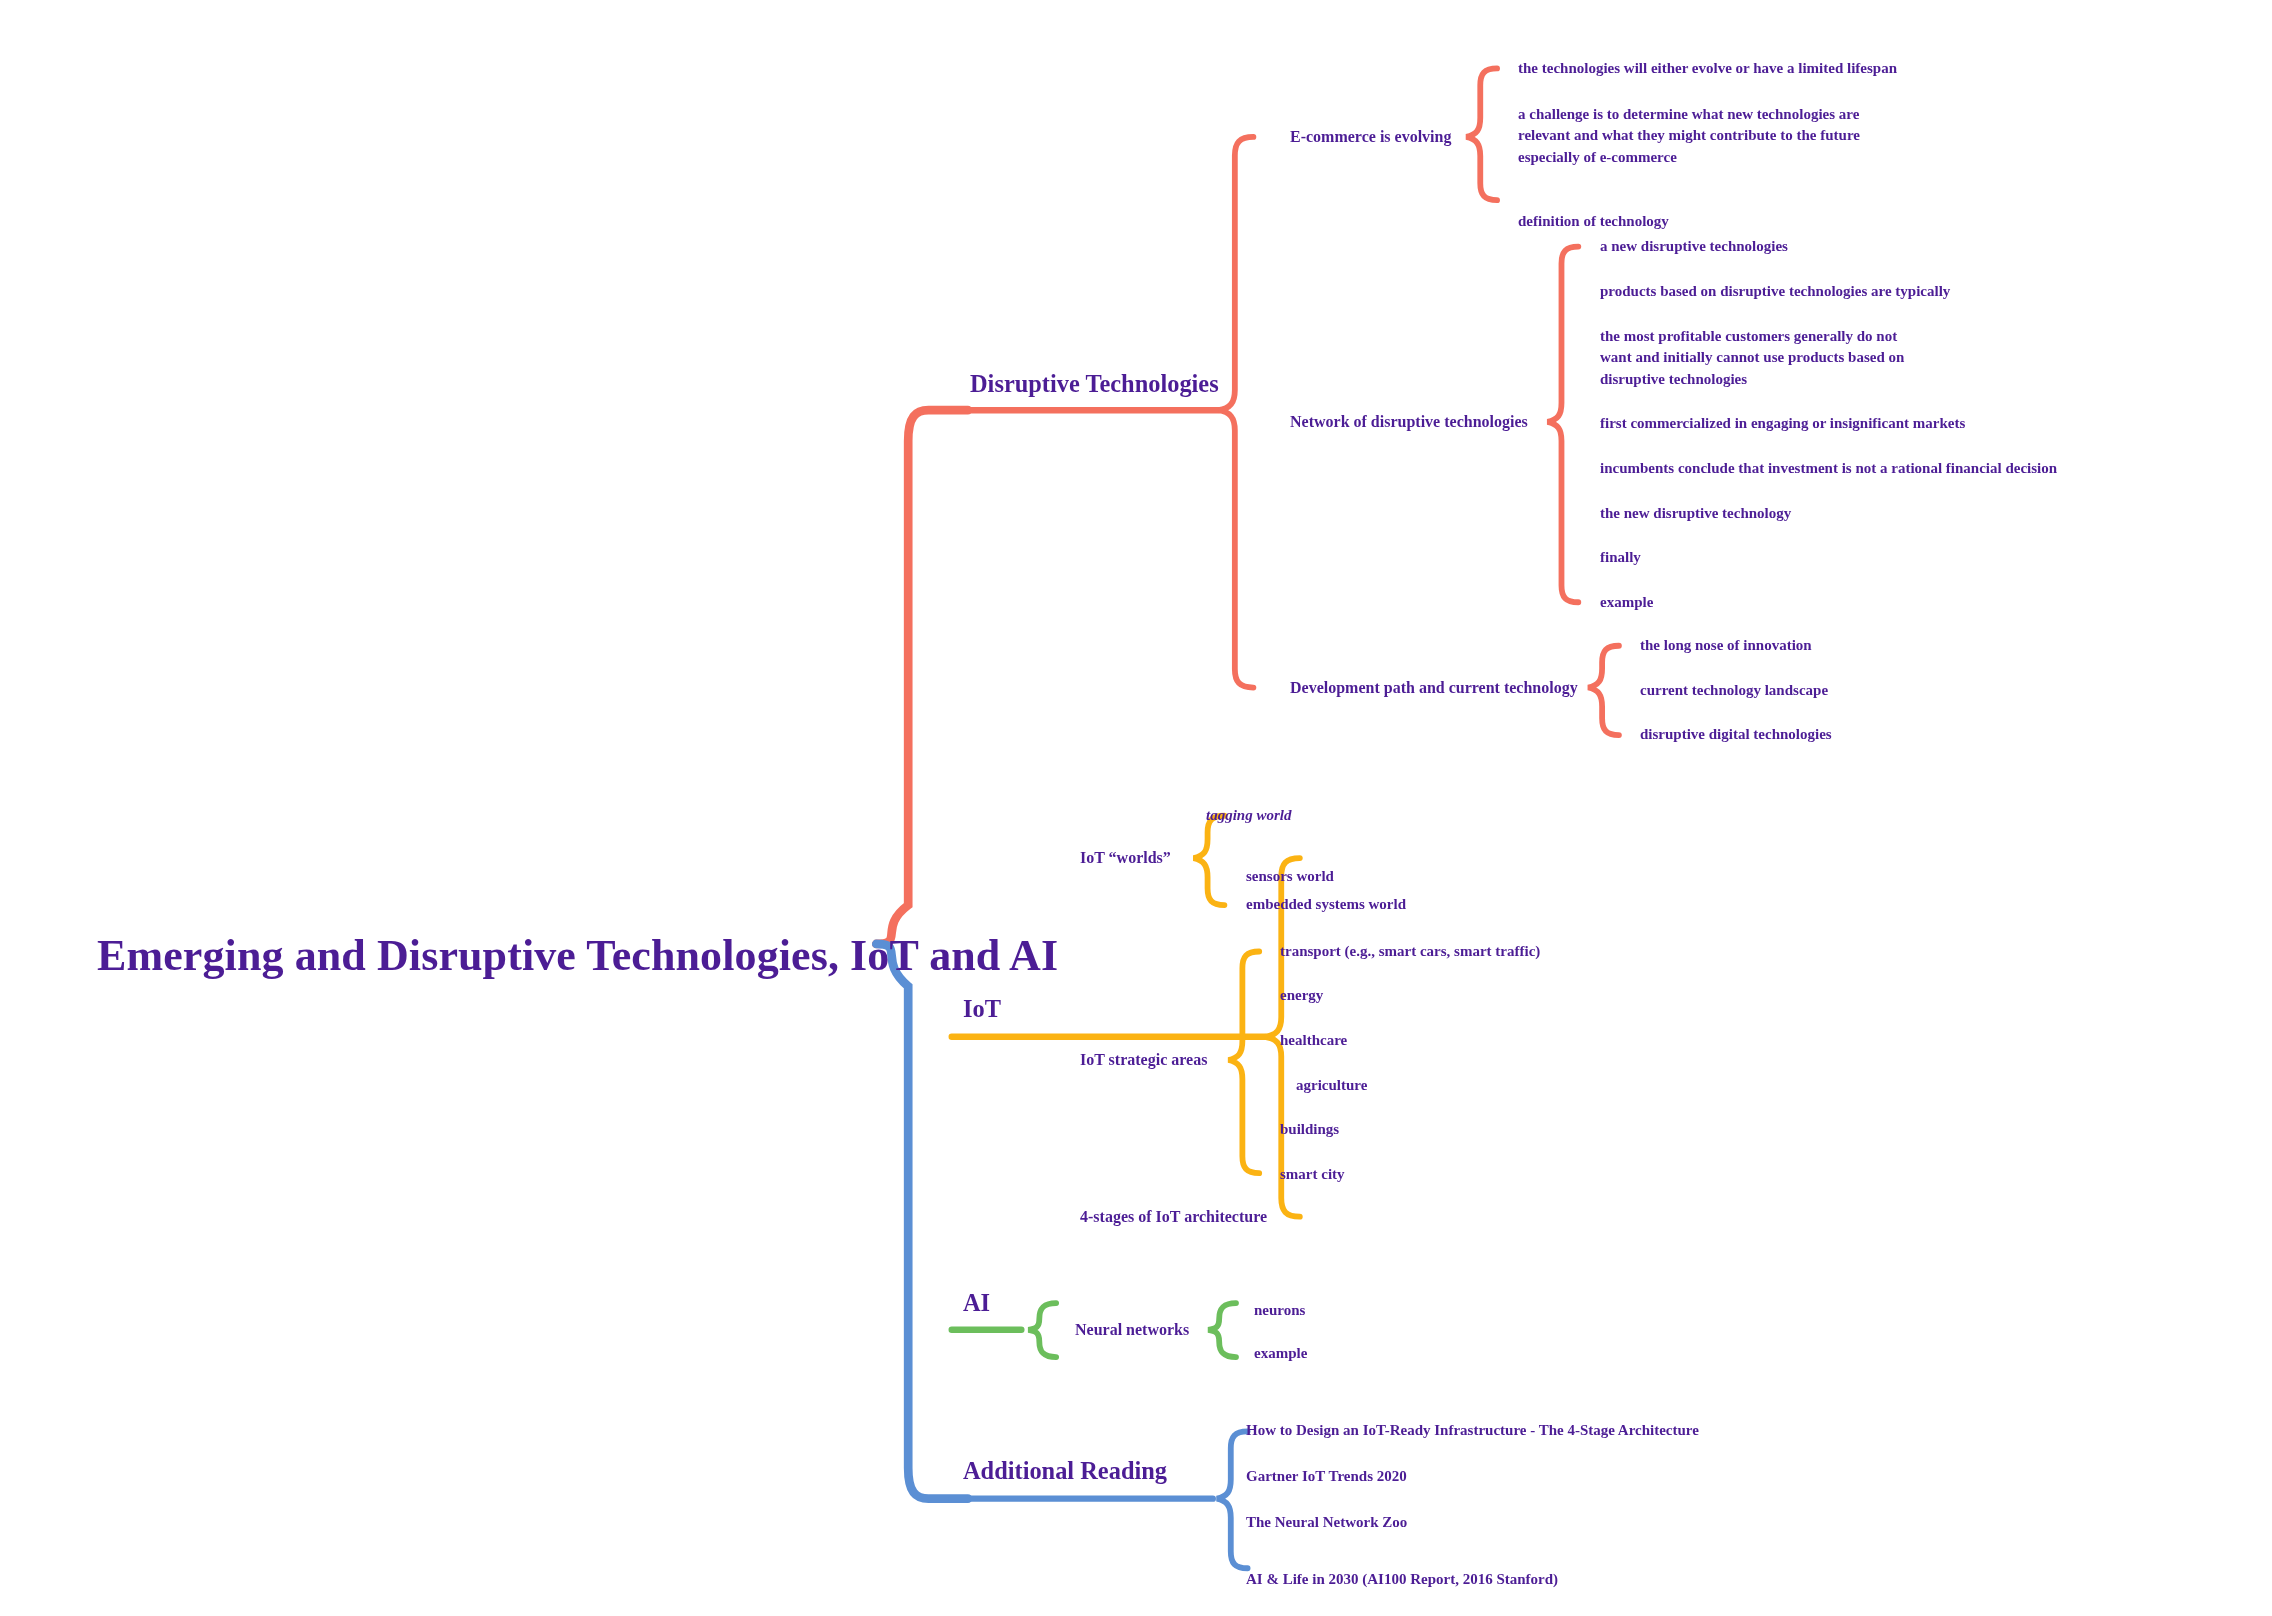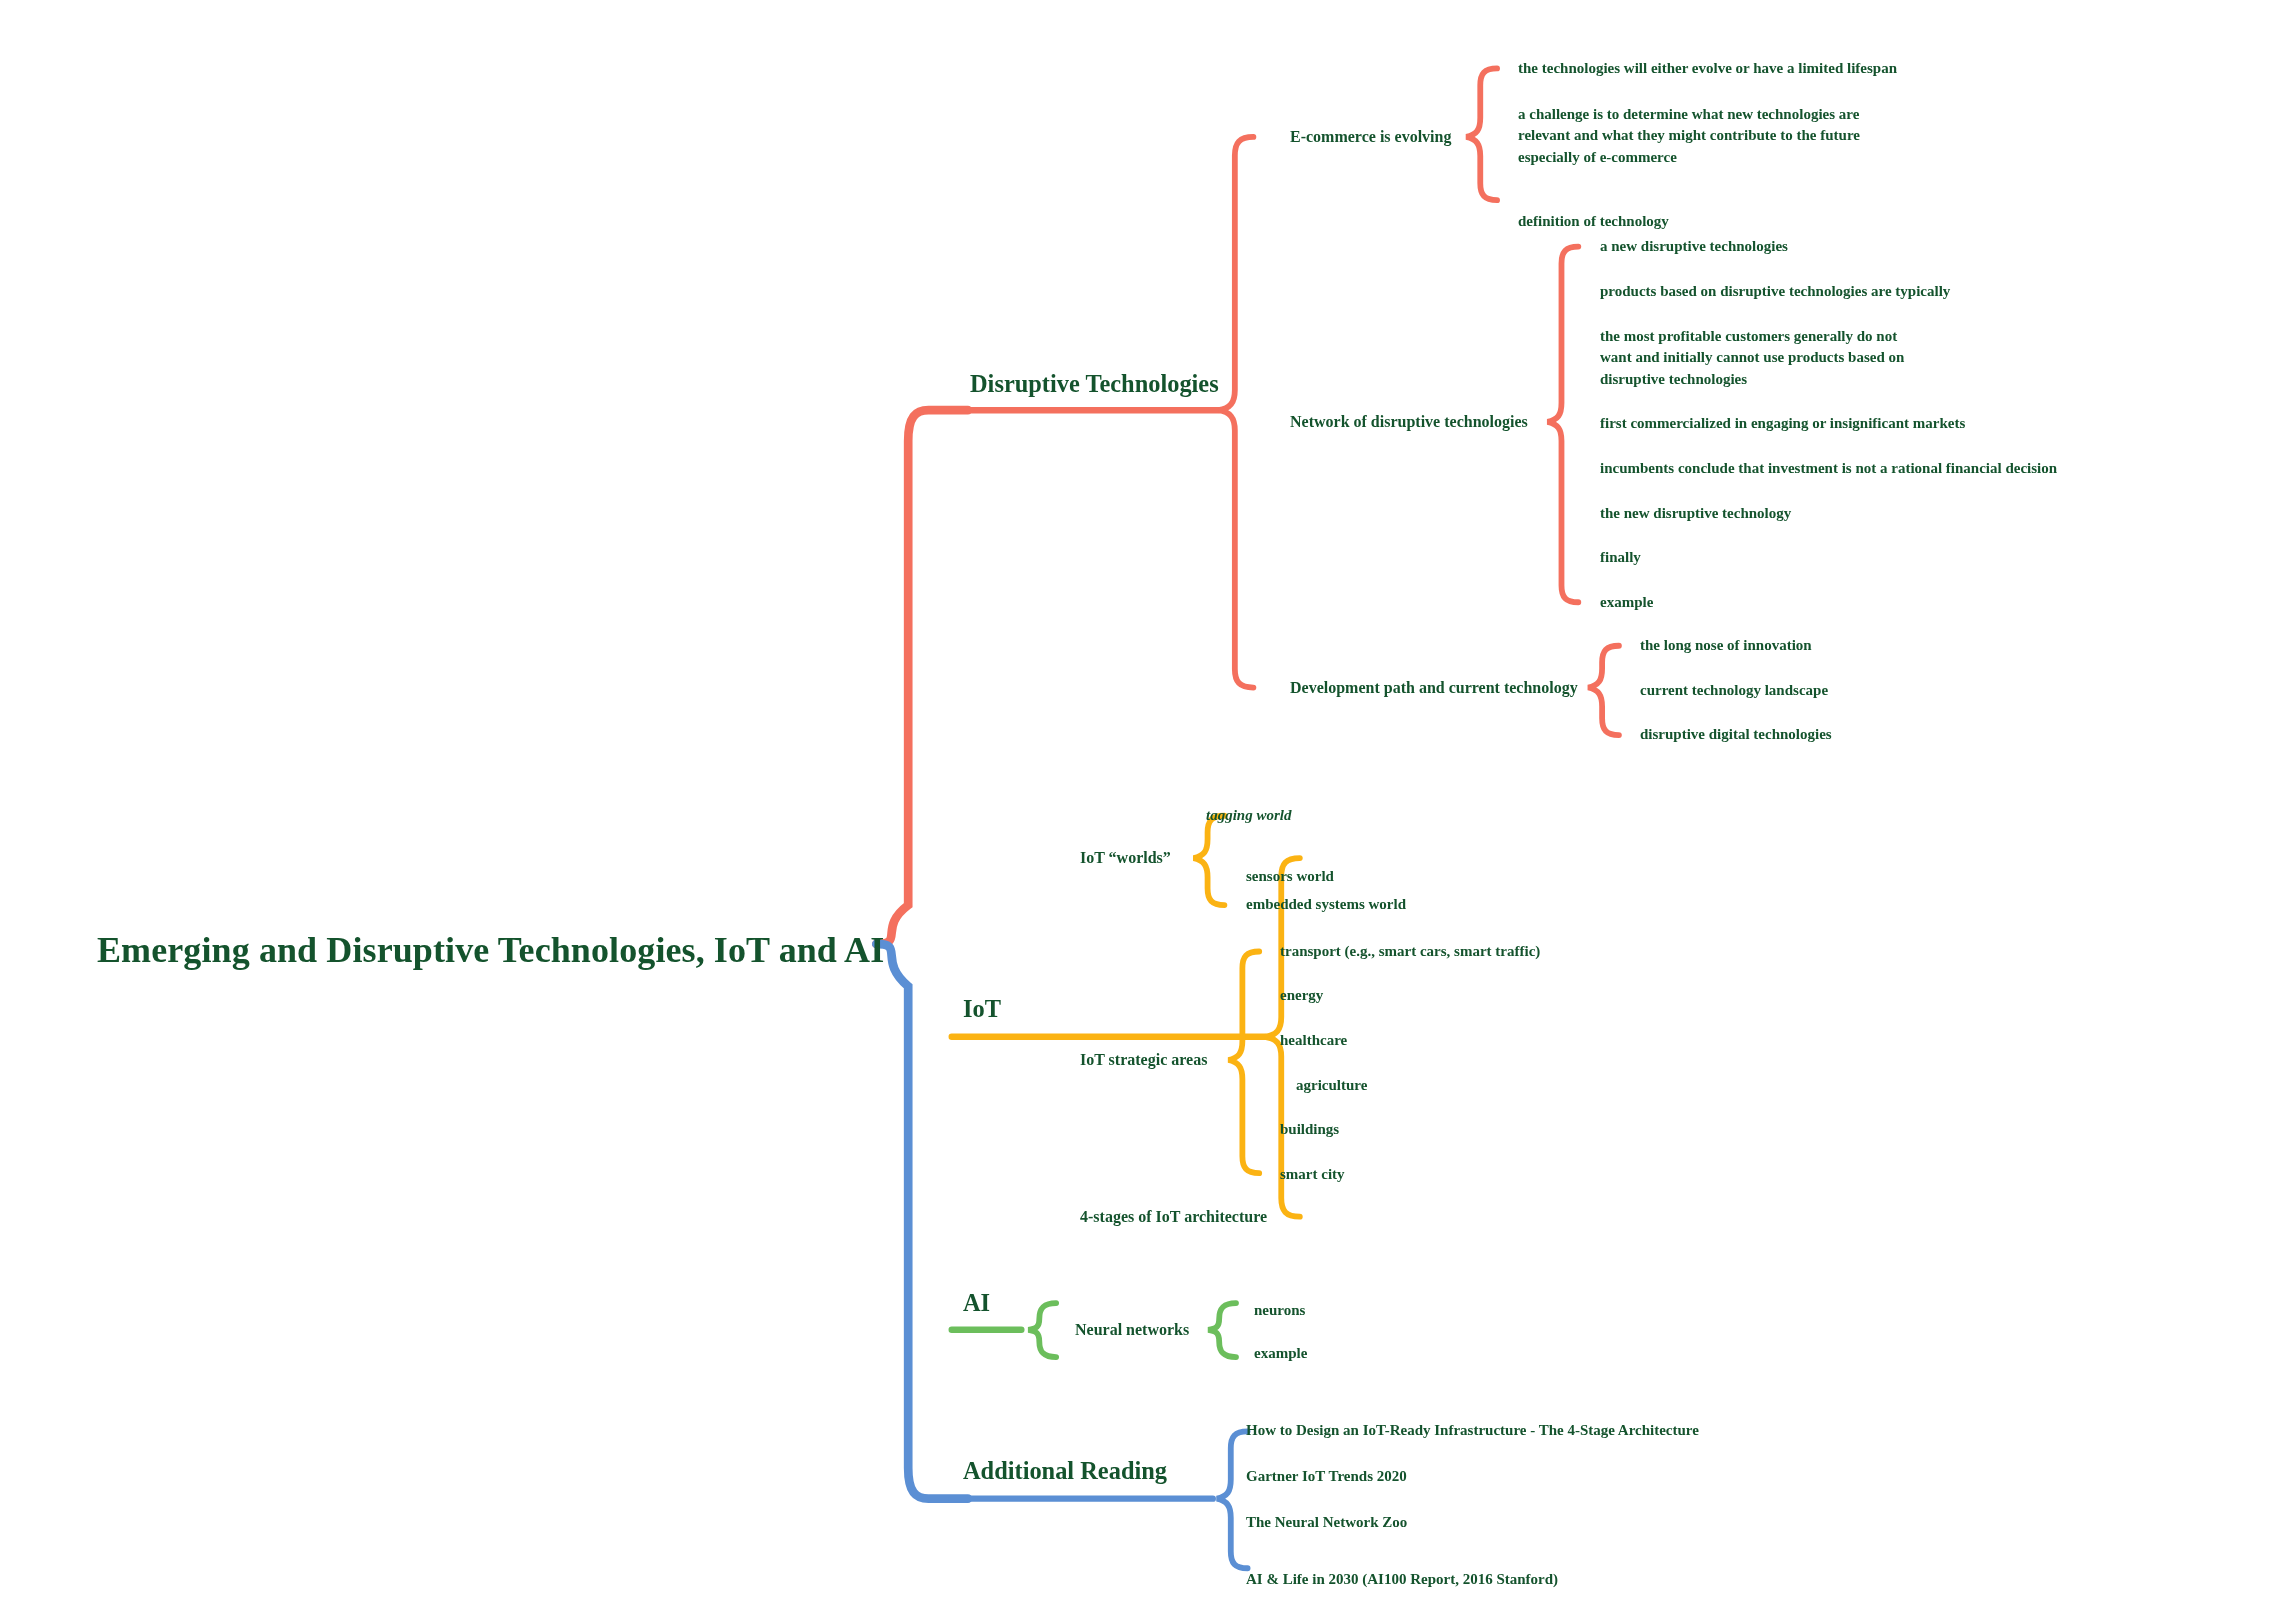--- a/index.html
+++ b/index.html
@@ -4,22 +4,22 @@
 <style>
   html,body{margin:0;padding:0;background:#ffffff;}
   #root{
     position:relative;
     width:2273px;height:1617px;
     background:#ffffff;
     font-family:"Liberation Serif","DejaVu Serif",serif;
     overflow:hidden;
   }
   #wires{position:absolute;left:0;top:0;width:2273px;height:1617px;pointer-events:none;}
-  .node{position:absolute;color:#14532d;font-weight:bold;white-space:pre;line-height:1.30;}
-  .root-title{font-size:36px;letter-spacing:0.1px;text-align:right;}
+  .node{position:absolute;color:#4c1d95;font-weight:bold;white-space:pre;line-height:1.30;}
+  .root-title{font-size:44px;letter-spacing:0.1px;text-align:right;}
   .lvl1{font-size:24.4px;}
   .lvl2{font-size:16px;}
   .lvl3{font-size:15px;}
   .lvl3.multi{line-height:1.42;}
 </style>
 </head>
 <body>
 
 <div id="root">
 

